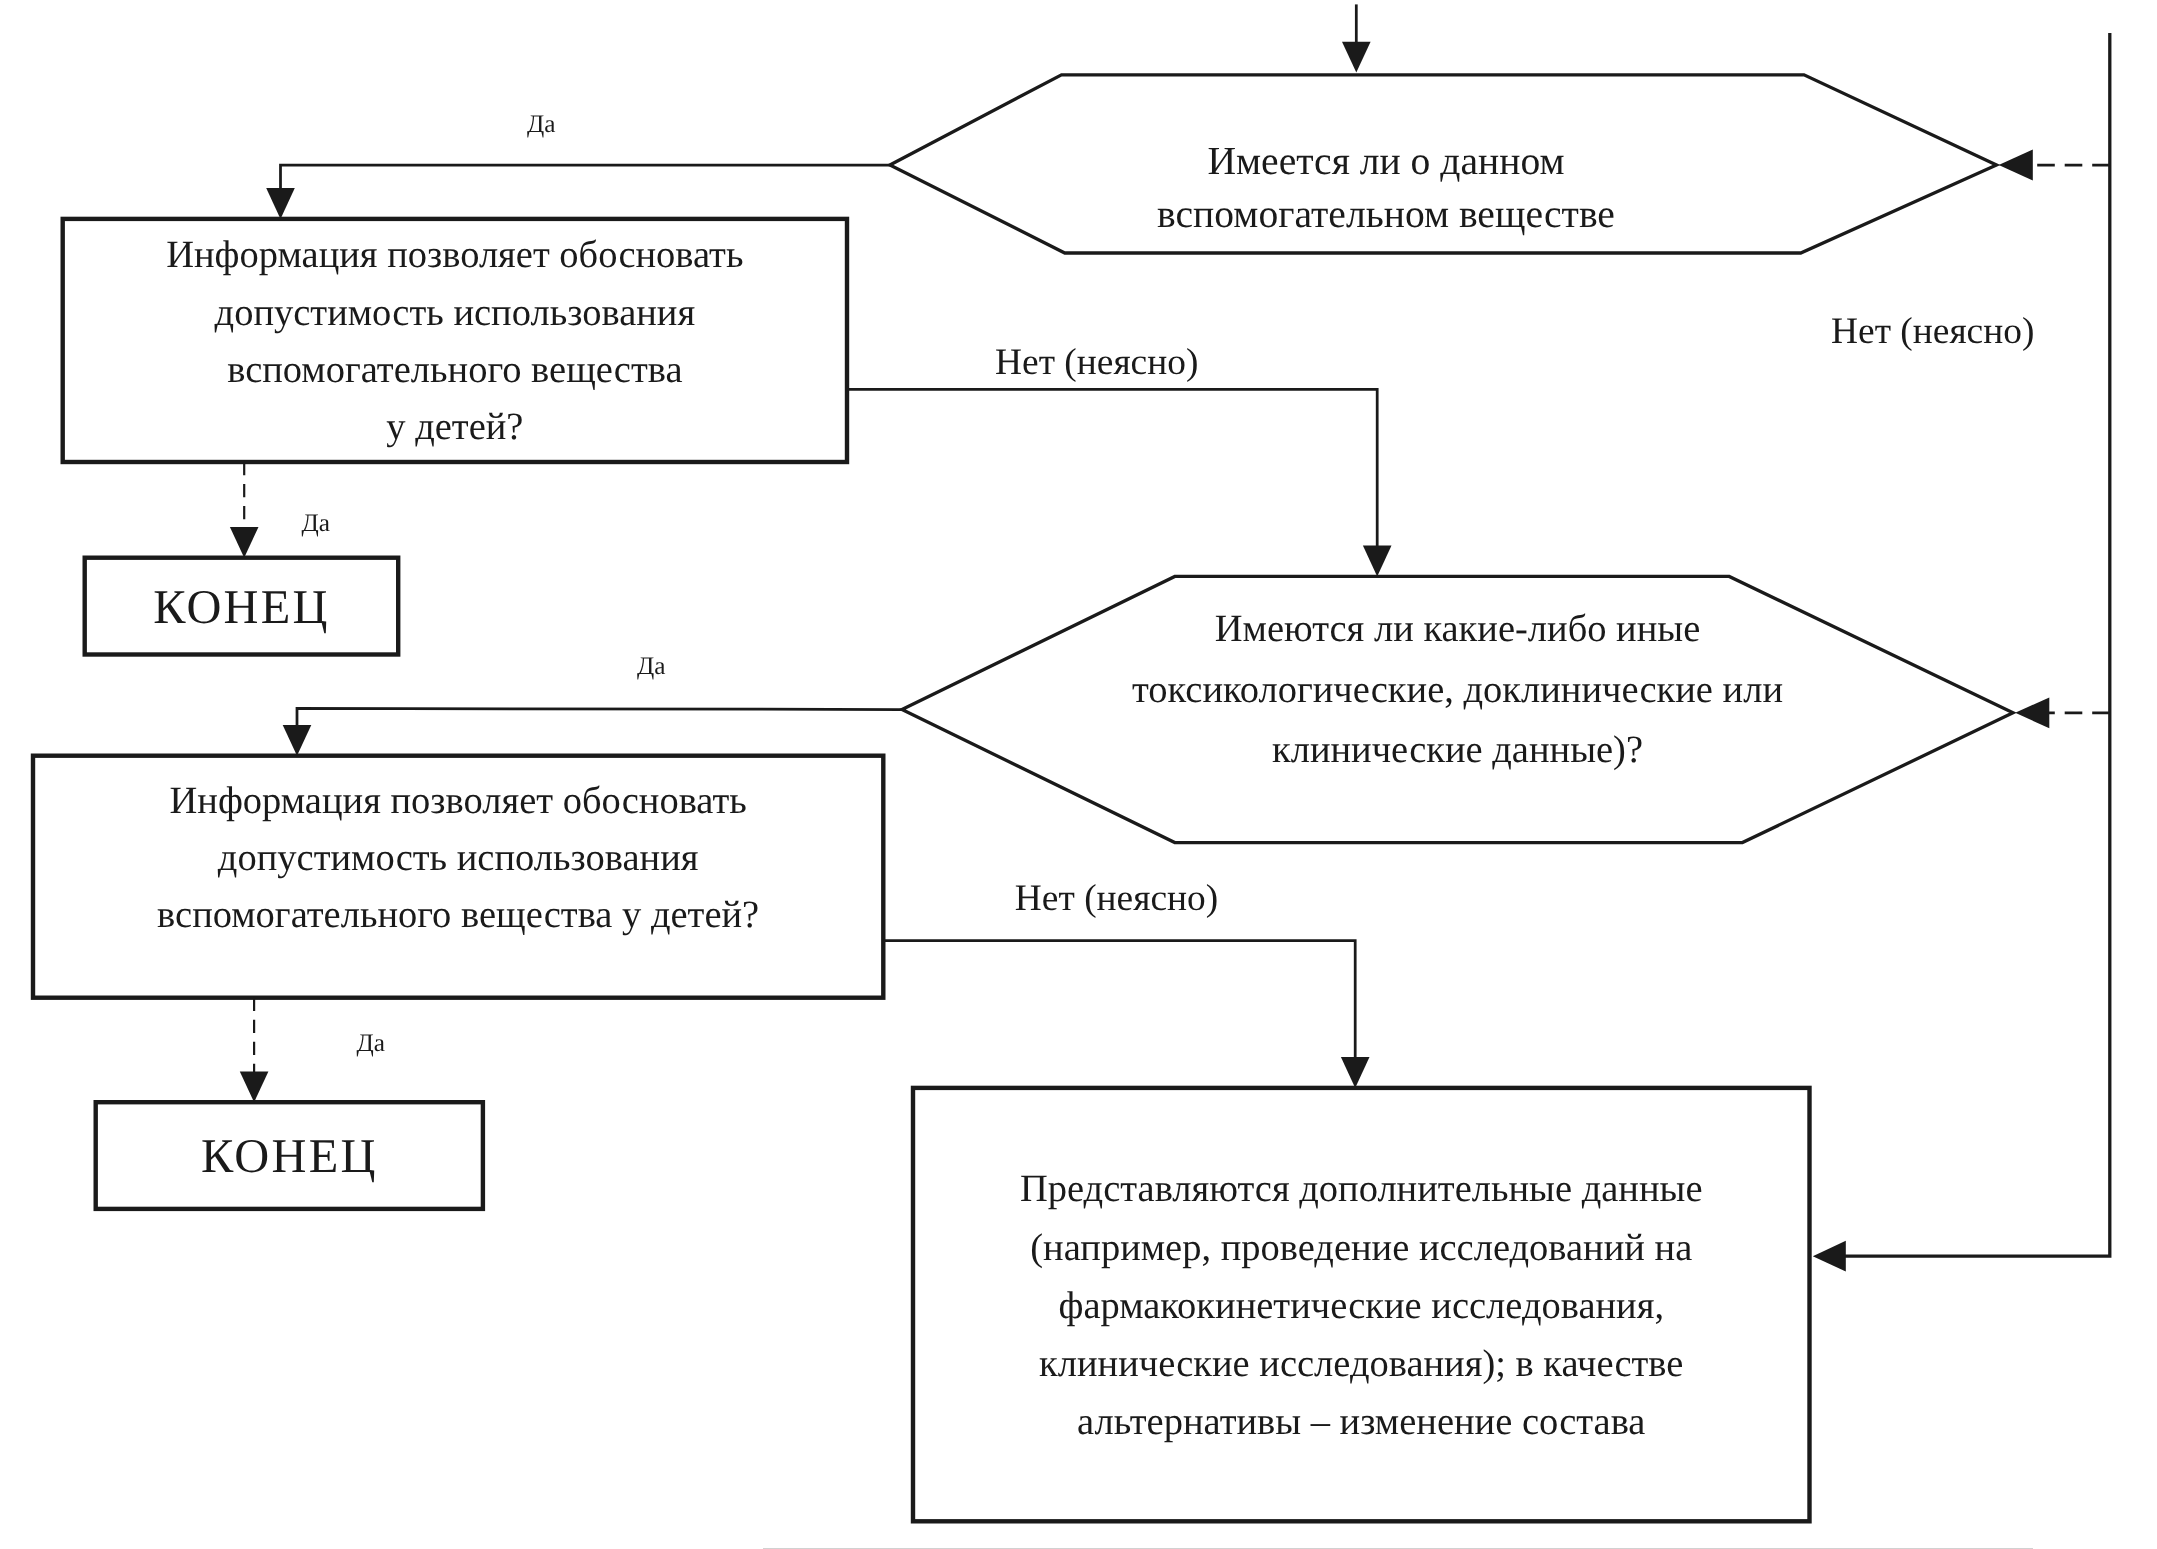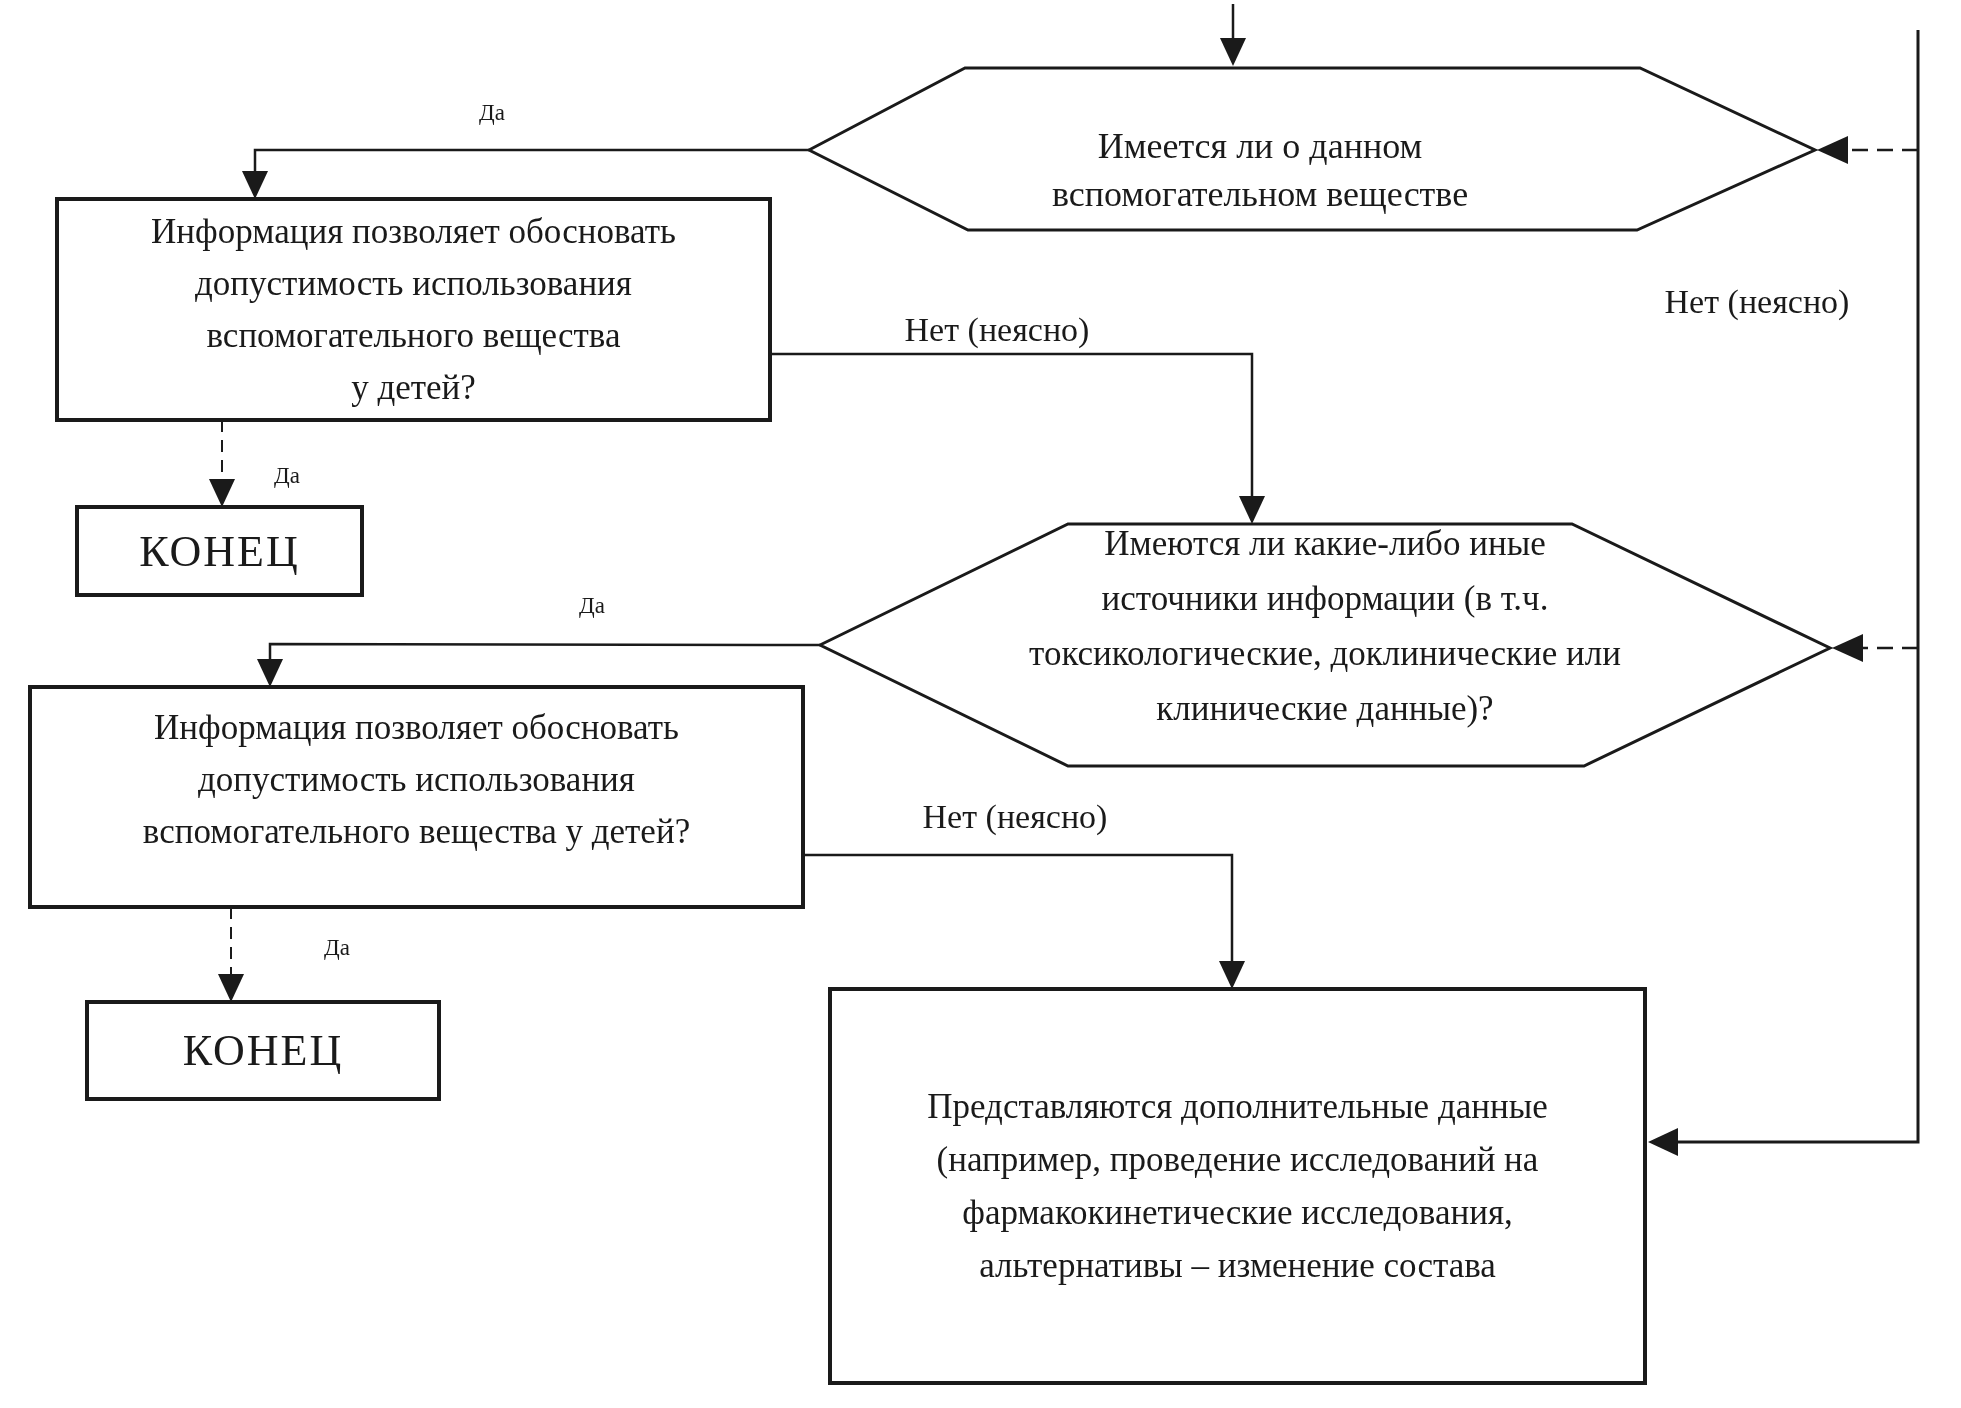--- a/index.html
+++ b/index.html
@@ -101,39 +101,39 @@
     <div>вспомогательного вещества</div>
     <div>у детей?</div>
   </div>
 
   <div class="block endt" style="left:77px; top:507px; width:285px; height:88px;">
     <div>КОНЕЦ</div>
   </div>
 
   <div class="block hex2t" style="left:845px; top:524px; width:960px; height:204px;">
     <div>Имеются ли какие-либо иные</div>
-    <div>источники информации (в т.ч.</div>
     <div>токсикологические, доклинические или</div>
     <div>клинические данные)?</div>
   </div>
 
   <div class="block f35" style="left:30px; top:687px; width:773px; height:185px;">
     <div>Информация позволяет обосновать</div>
     <div>допустимость использования</div>
     <div>вспомогательного вещества у детей?</div>
   </div>
 
   <div class="block endt" style="left:87px; top:1002px; width:352px; height:97px;">
     <div>КОНЕЦ</div>
   </div>
 
   <div class="block b3t" style="left:840px; top:989px; width:795px; height:394px;">
     <div>Представляются дополнительные данные</div>
     <div>(например, проведение исследований на</div>
     <div>фармакокинетические исследования,</div>
+    <div>клинические исследования); в качестве</div>
     <div>альтернативы – изменение состава</div>
   </div>
 
   <div class="txt label lbl-da" style="left:492px;  top:113px;">Да</div>
   <div class="txt label lbl-net" style="left:997px;  top:330px;">Нет (неясно)</div>
   <div class="txt label lbl-net" style="left:1757px; top:302px;">Нет (неясно)</div>
   <div class="txt label lbl-da" style="left:287px;  top:476px;">Да</div>
   <div class="txt label lbl-da" style="left:592px;  top:606px;">Да</div>
   <div class="txt label lbl-net" style="left:1015px; top:817px;">Нет (неясно)</div>
   <div class="txt label lbl-da" style="left:337px;  top:948px;">Да</div>

